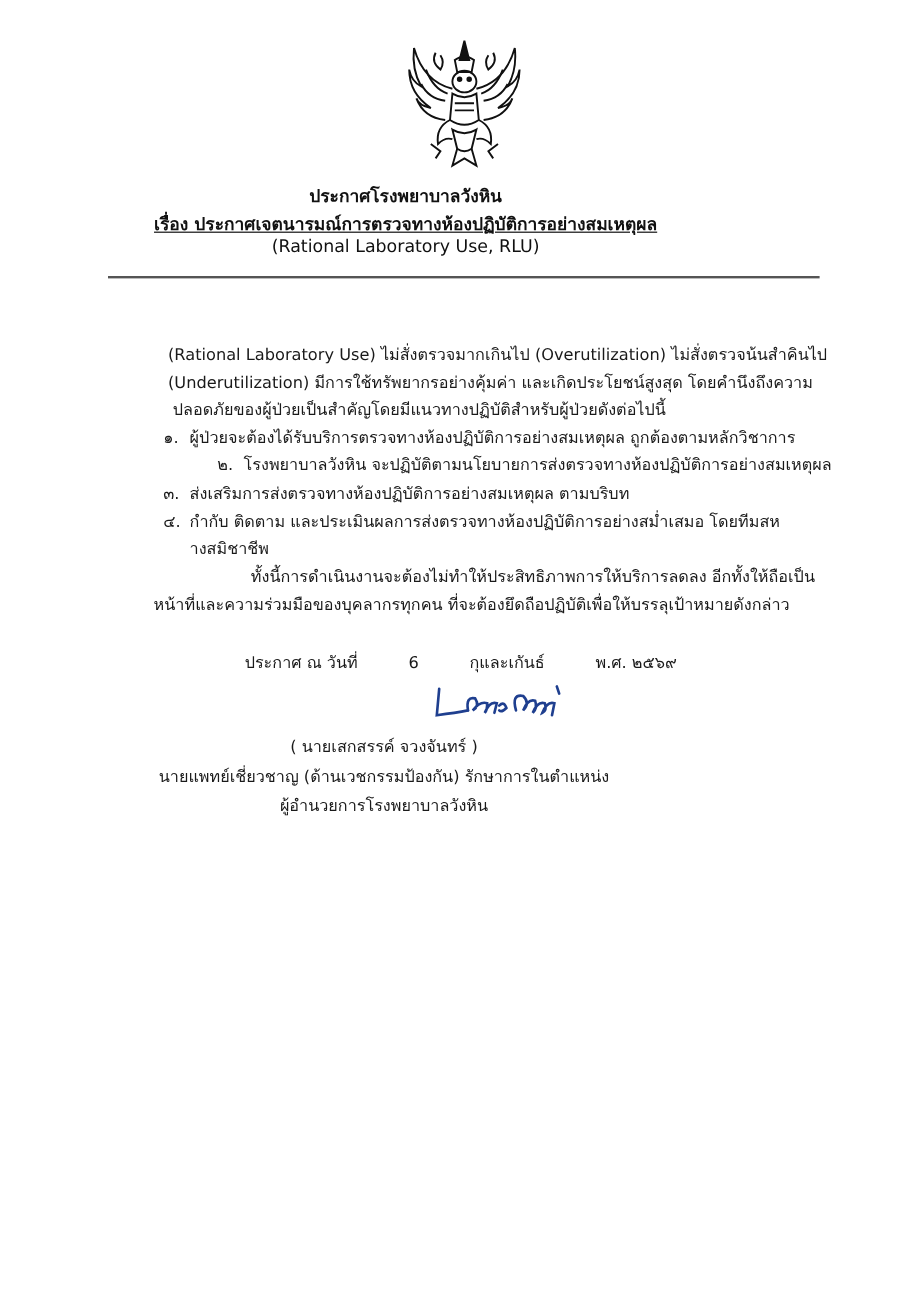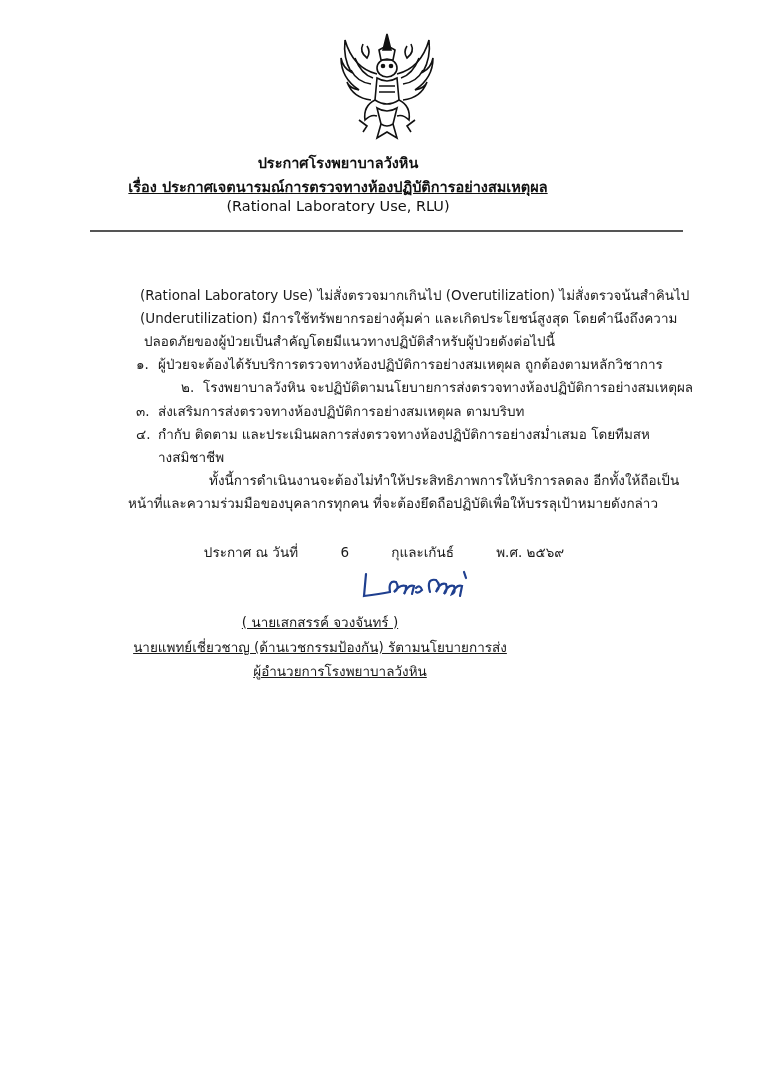--- a/index.html
+++ b/index.html
@@ -34,24 +34,24 @@
   .i4b { position: absolute; left: 158px; top: 446px; font-size: 13.5px; white-space: nowrap; }
 
   .c1 { left: 175px; top: 469px; margin-left: 34px; }
   .c2 { left: 128px; top: 492px; }
 
   .date { position: absolute; left: 0; width: 768px; text-align: center; top: 541px; font-size: 13.5px; white-space: nowrap; }
   .date span { margin: 0 19px; }
 
   .sig { position: absolute; left: 360px; top: 566px; width: 120px; height: 40px; }
 
-  .signer { position: absolute; left: 0; width: 640px; text-align: center; font-size: 13.5px; white-space: nowrap; text-decoration: underline; }
+  .signer { position: absolute; left: 0; width: 640px; text-align: center; font-size: 13.5px; white-space: nowrap; }
   .s1 { top: 611px; }
   .s2 { top: 636px; }
-  .s3 { top: 660px; margin-left: 20px; }
+  .s3 { top: 660px; }
 </style>
 </head>
 <body>
 
 <div class="page">
 
   <svg class="emblem" viewBox="0 0 108 118">
     <g fill="none" stroke="#111" stroke-width="1.6">
 
       <path d="M54 6 L50 22 L58 22 Z" fill="#111"></path>
@@ -121,16 +121,16 @@
     <g fill="none" stroke="#1f3f8f" stroke-width="2.2" stroke-linecap="round">
       <path d="M6 8 L4 30 Q20 28 30 26"></path>
       <path d="M30 26 Q28 14 36 16 Q40 22 34 26 Q40 18 46 20 Q46 26 44 28 Q48 18 54 20 L52 28"></path>
       <path d="M56 22 Q60 18 62 24 Q58 28 56 26"></path>
       <path d="M70 26 Q66 12 76 14 Q82 20 76 26 Q80 16 86 18 Q88 24 84 28 Q88 18 94 20 Q96 26 92 28 Q96 18 102 20 L100 30"></path>
       <path d="M104 6 L106 12"></path>
     </g>
   </svg>
 
   <div class="signer s1">( นายเสกสรรค์  จวงจันทร์ )</div>
-  <div class="signer s2">นายแพทย์เชี่ยวชาญ (ด้านเวชกรรมป้องกัน) รัตามนโยบายการส่ง</div>
+  <div class="signer s2">นายแพทย์เชี่ยวชาญ (ด้านเวชกรรมป้องกัน) รักษาการในตำแหน่ง</div>
   <div class="signer s3">ผู้อำนวยการโรงพยาบาลวังหิน</div>
 
 </div>
 
 </body></html>

